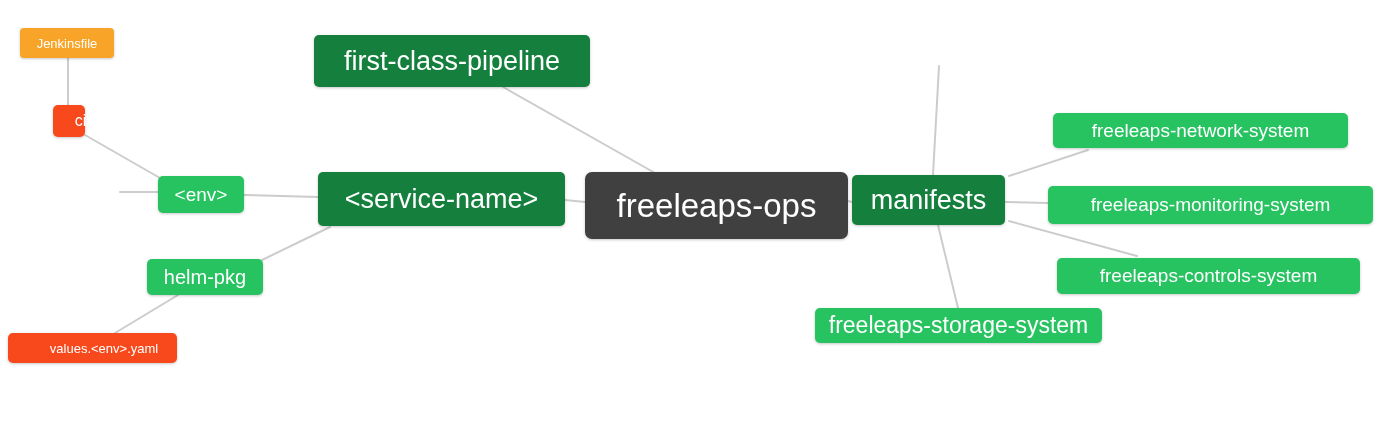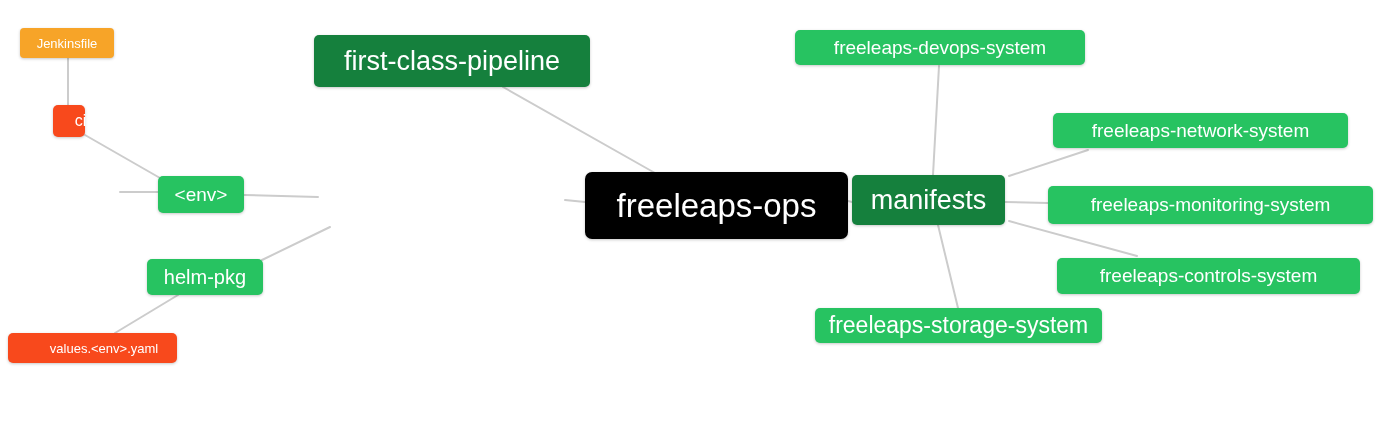--- a/index.html
+++ b/index.html
@@ -36,21 +36,21 @@
     align-items: center;
     justify-content: center;
     color: #ffffff;
     border-radius: 5px;
     box-shadow: 0 1px 3px rgba(0,0,0,0.22);
     white-space: nowrap;
     box-sizing: border-box;
     cursor: pointer;
     user-select: none;
   }
-  .node-root   { background: #000000; border-radius: 7px; }
+  .node-root   { background: #404040; border-radius: 7px; }
   .node-blue   { background: #15803d; }
   .node-green  { background: #27c361; }
   .node-red    { background: #f8491c; padding-left: 23px; }
   .node-orange { background: #f7a428; border-radius: 4px; }
 </style>
 </head>
 <body>
 
 <div class="canvas">
 
@@ -77,26 +77,26 @@
 
 
   <div class="node node-green" style="left:158px; top:176px; width:86px; height:37px; font-size:19px;">&lt;env&gt;</div>
 
   <div class="node node-green" style="left:147px; top:259px; width:116px; height:36px; font-size:20px;">helm-pkg</div>
 
   <div class="node node-red" style="left:8px; top:333px; width:169px; height:30px; font-size:13px;">values.&lt;env&gt;.yaml</div>
 
   <div class="node node-blue" style="left:314px; top:35px; width:276px; height:52px; font-size:27px;">first-class-pipeline</div>
 
+  <div class="node node-blue" style="left:318px; top:172px; width:247px; height:54px; font-size:27px;">&lt;service-name&gt;</div>
 
   <div class="node node-root" style="left:585px; top:172px; width:263px; height:67px; font-size:33px;">freeleaps-ops</div>
 
   <div class="node node-blue" style="left:852px; top:175px; width:153px; height:50px; font-size:27px;">manifests</div>
 
-  <div class="node node-green" style="left:795px; top:30px; width:290px; height:35px; font-size:19px;">freeleaps-devops-system</div>
 
   <div class="node node-green" style="left:1053px; top:113px; width:295px; height:35px; font-size:19px;">freeleaps-network-system</div>
 
   <div class="node node-green" style="left:1048px; top:186px; width:325px; height:38px; font-size:19px;text-align:right;">freeleaps-monitoring-system</div>
 
   <div class="node node-green" style="left:1057px; top:258px; width:303px; height:36px; font-size:19px;">freeleaps-controls-system</div>
 
   <div class="node node-green" style="left:815px; top:308px; width:287px; height:35px; font-size:23px;">freeleaps-storage-system</div>
 
 </div>

